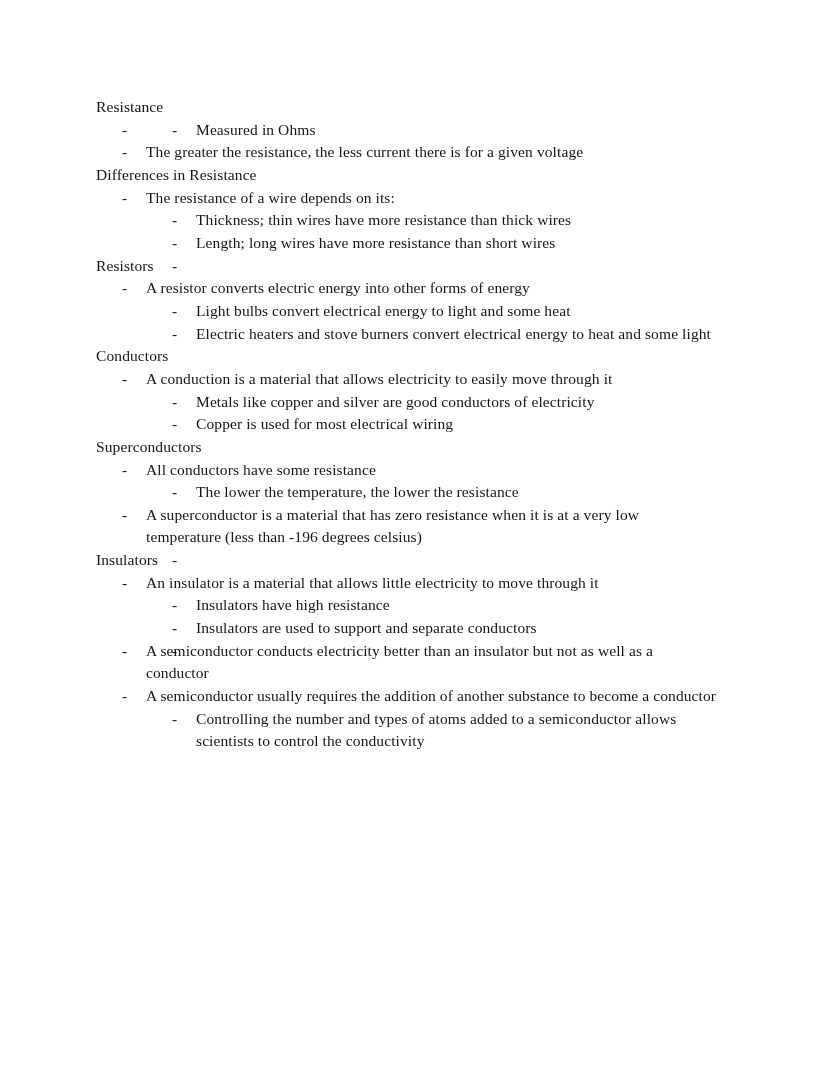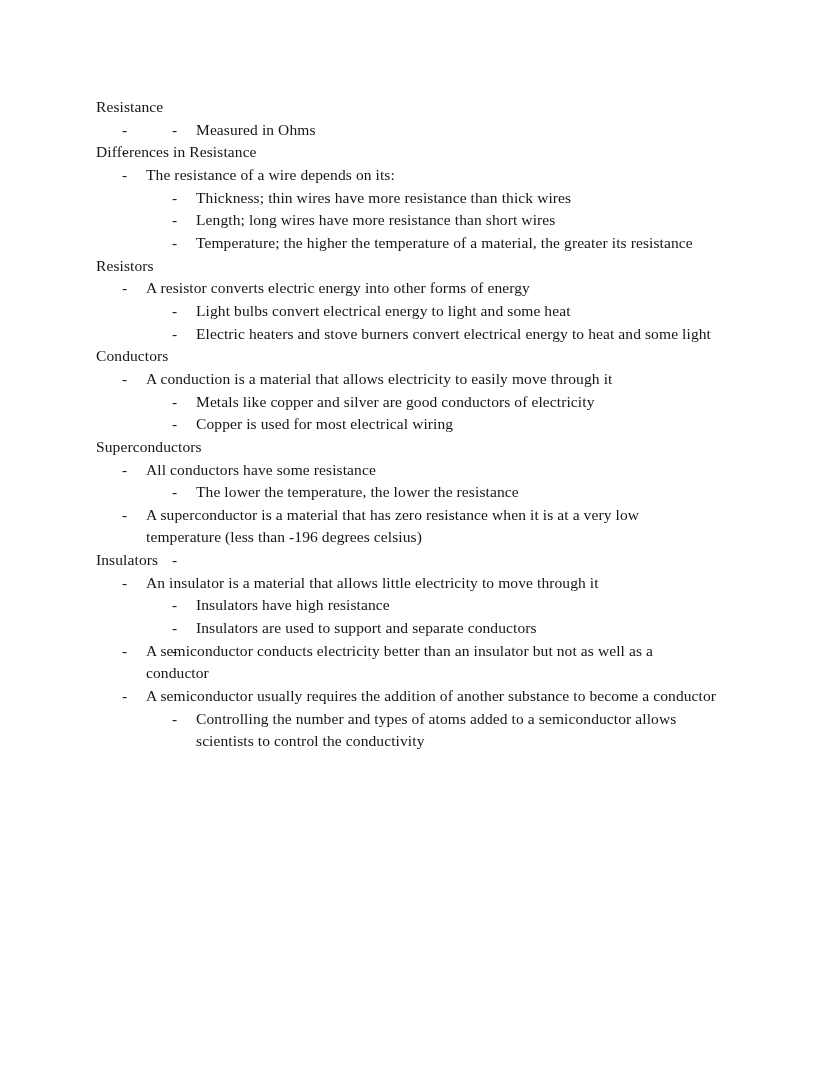--- a/index.html
+++ b/index.html
@@ -41,26 +41,26 @@
   }
 </style>
 </head>
 <body>
 
 <div class="page">
   <div class="doc-content">
       <div class="heading">Resistance</div>
       <div class="item l1"><span class="dash">-</span></div>
       <div class="item l2"><span class="dash">-</span><span>Measured in Ohms</span></div>
-      <div class="item l1"><span class="dash">-</span></div>
+      <div class="item l1"><span class="dash">-</span><span>The greater the resistance, the less current there is for a given voltage</span></div>
       <div class="heading">Differences in Resistance</div>
       <div class="item l1"><span class="dash">-</span><span>The resistance of a wire depends on its:</span></div>
       <div class="item l2"><span class="dash">-</span><span>Thickness; thin wires have more resistance than thick wires</span></div>
       <div class="item l2"><span class="dash">-</span><span>Length; long wires have more resistance than short wires</span></div>
-      <div class="item l2"><span class="dash">-</span><span>Temperature; the higher the temperature of a material, the greater its resistance</span></div>
+      <div class="item l2"><span class="dash">-</span></div>
       <div class="heading">Resistors</div>
       <div class="item l1"><span class="dash">-</span><span>A resistor converts electric energy into other forms of energy</span></div>
       <div class="item l2"><span class="dash">-</span><span>Light bulbs convert electrical energy to light and some heat</span></div>
       <div class="item l2"><span class="dash">-</span><span>Electric heaters and stove burners convert electrical energy to heat and some light</span></div>
       <div class="heading">Conductors</div>
       <div class="item l1"><span class="dash">-</span><span>A conduction is a material that allows electricity to easily move through it</span></div>
       <div class="item l2"><span class="dash">-</span><span>Metals like copper and silver are good conductors of electricity</span></div>
       <div class="item l2"><span class="dash">-</span><span>Copper is used for most electrical wiring</span></div>
       <div class="heading">Superconductors</div>
       <div class="item l1"><span class="dash">-</span><span>All conductors have some resistance</span></div>

